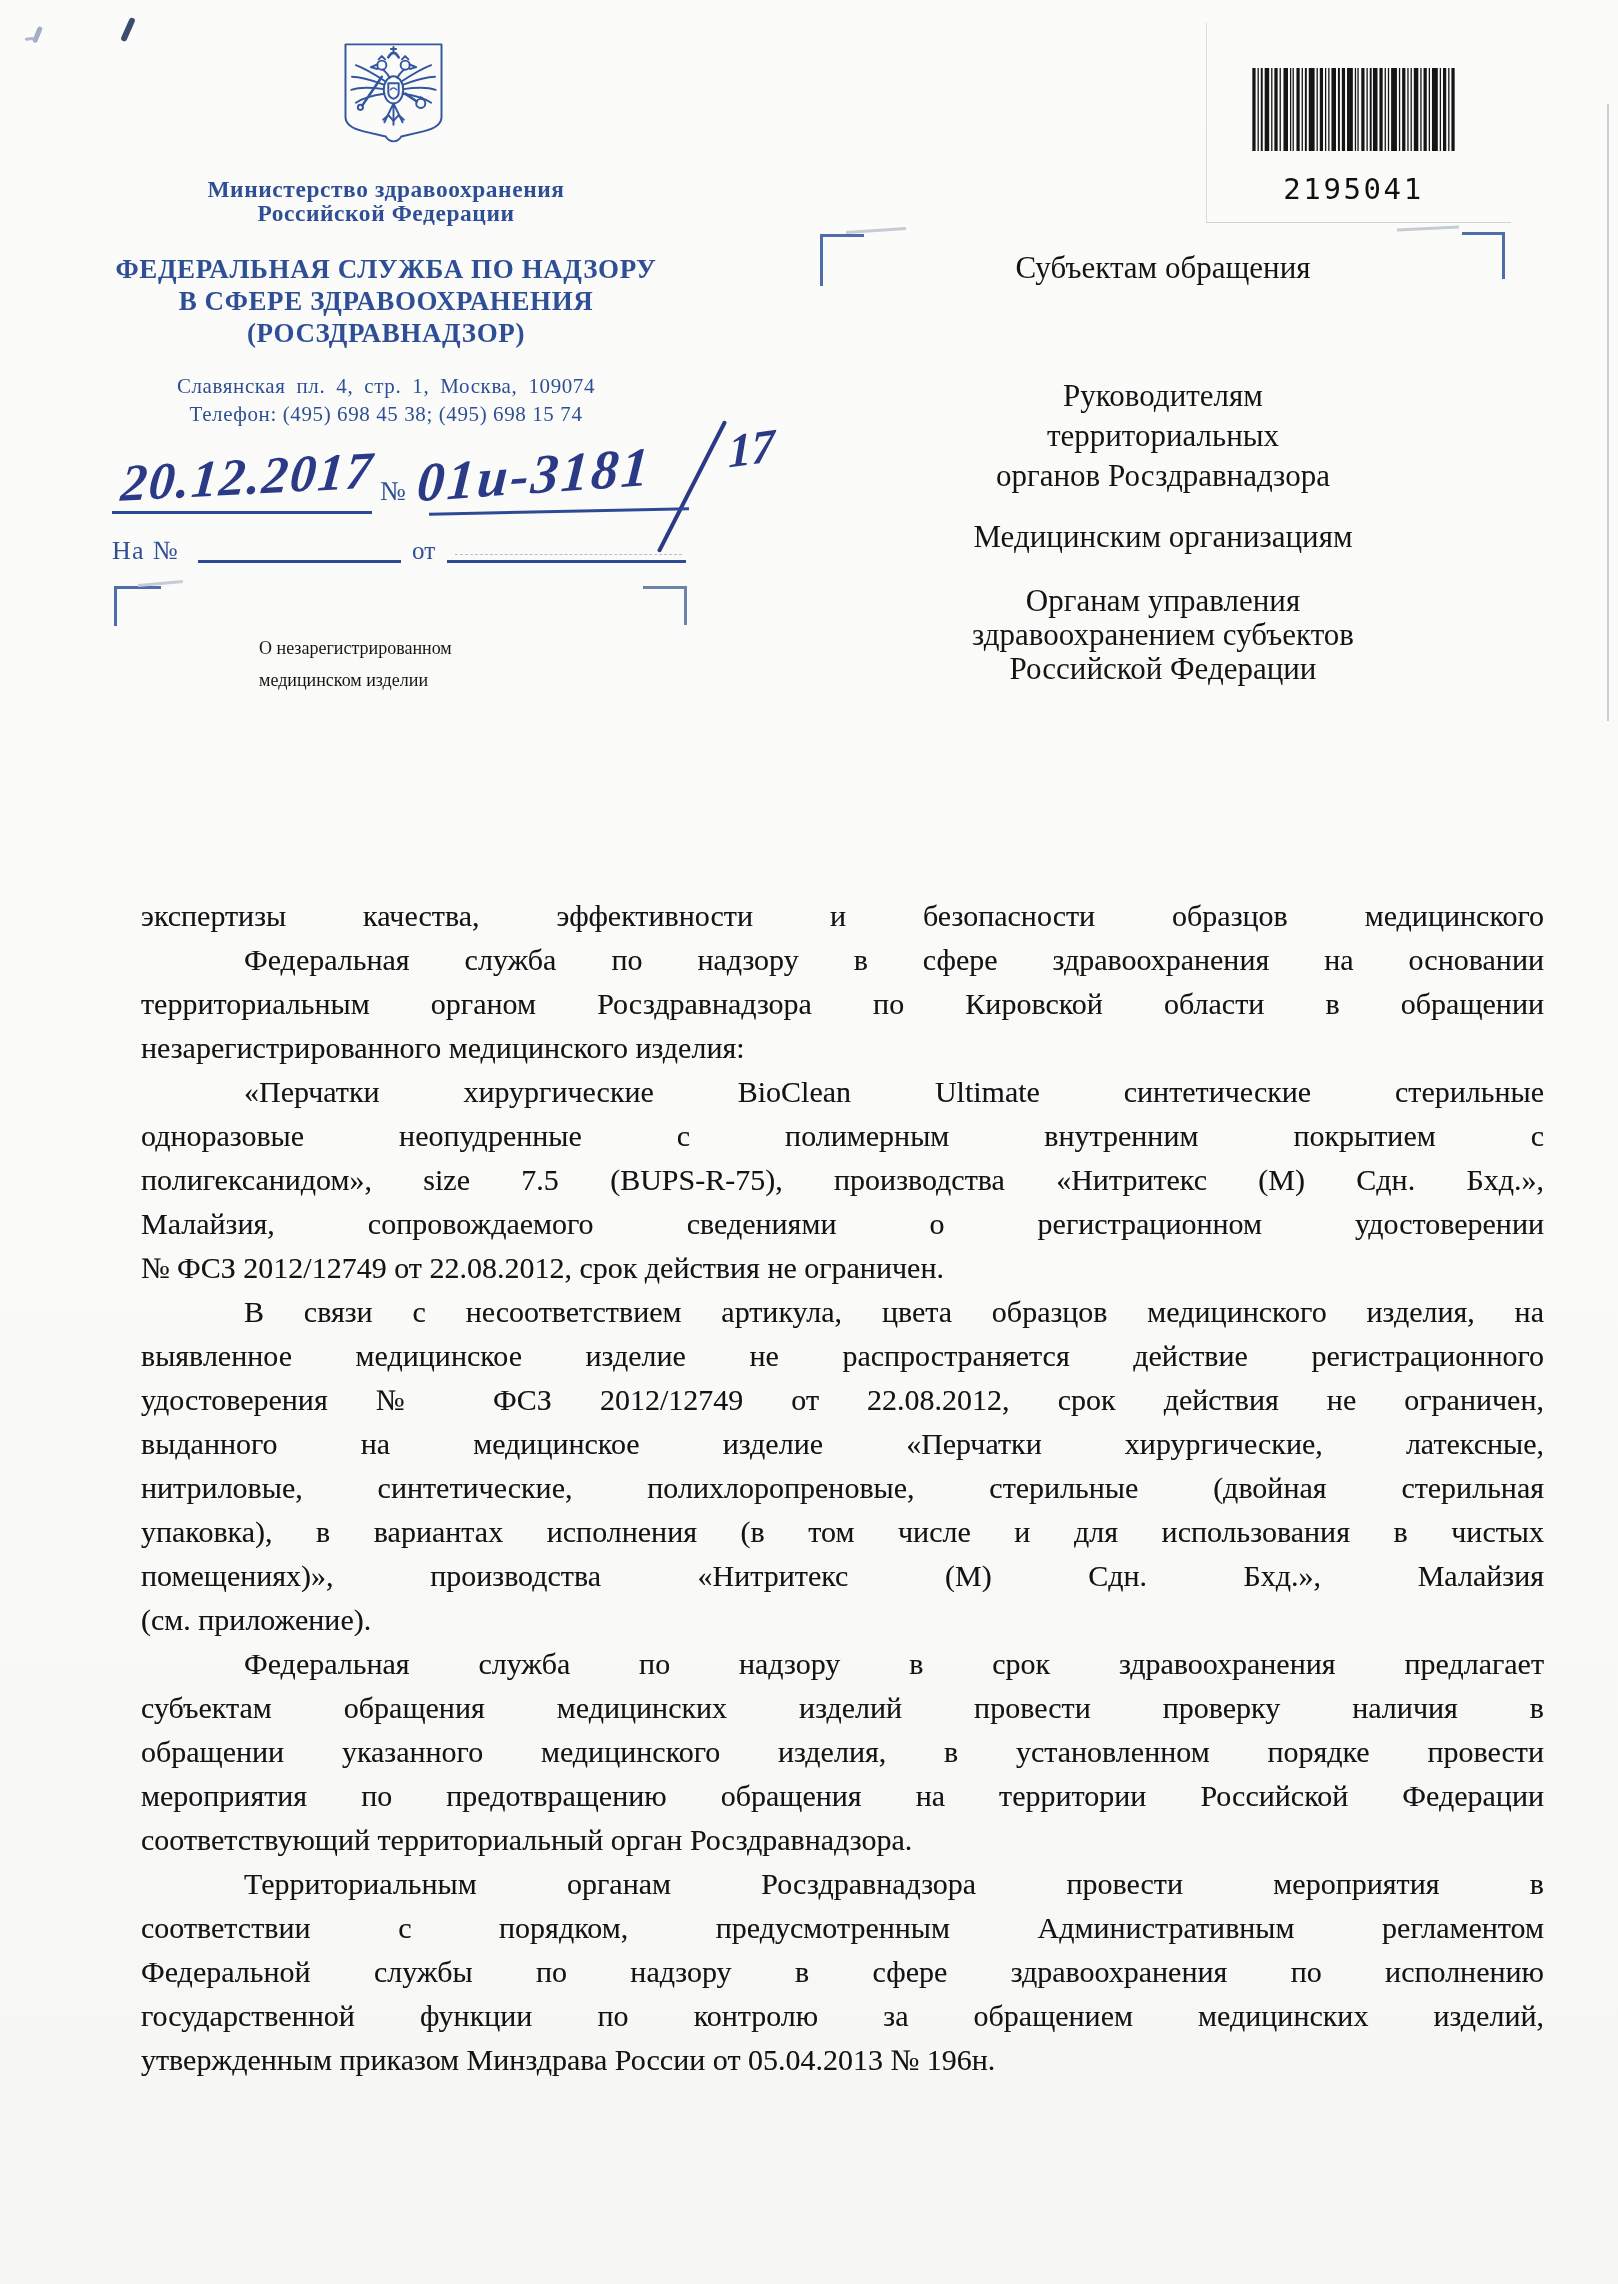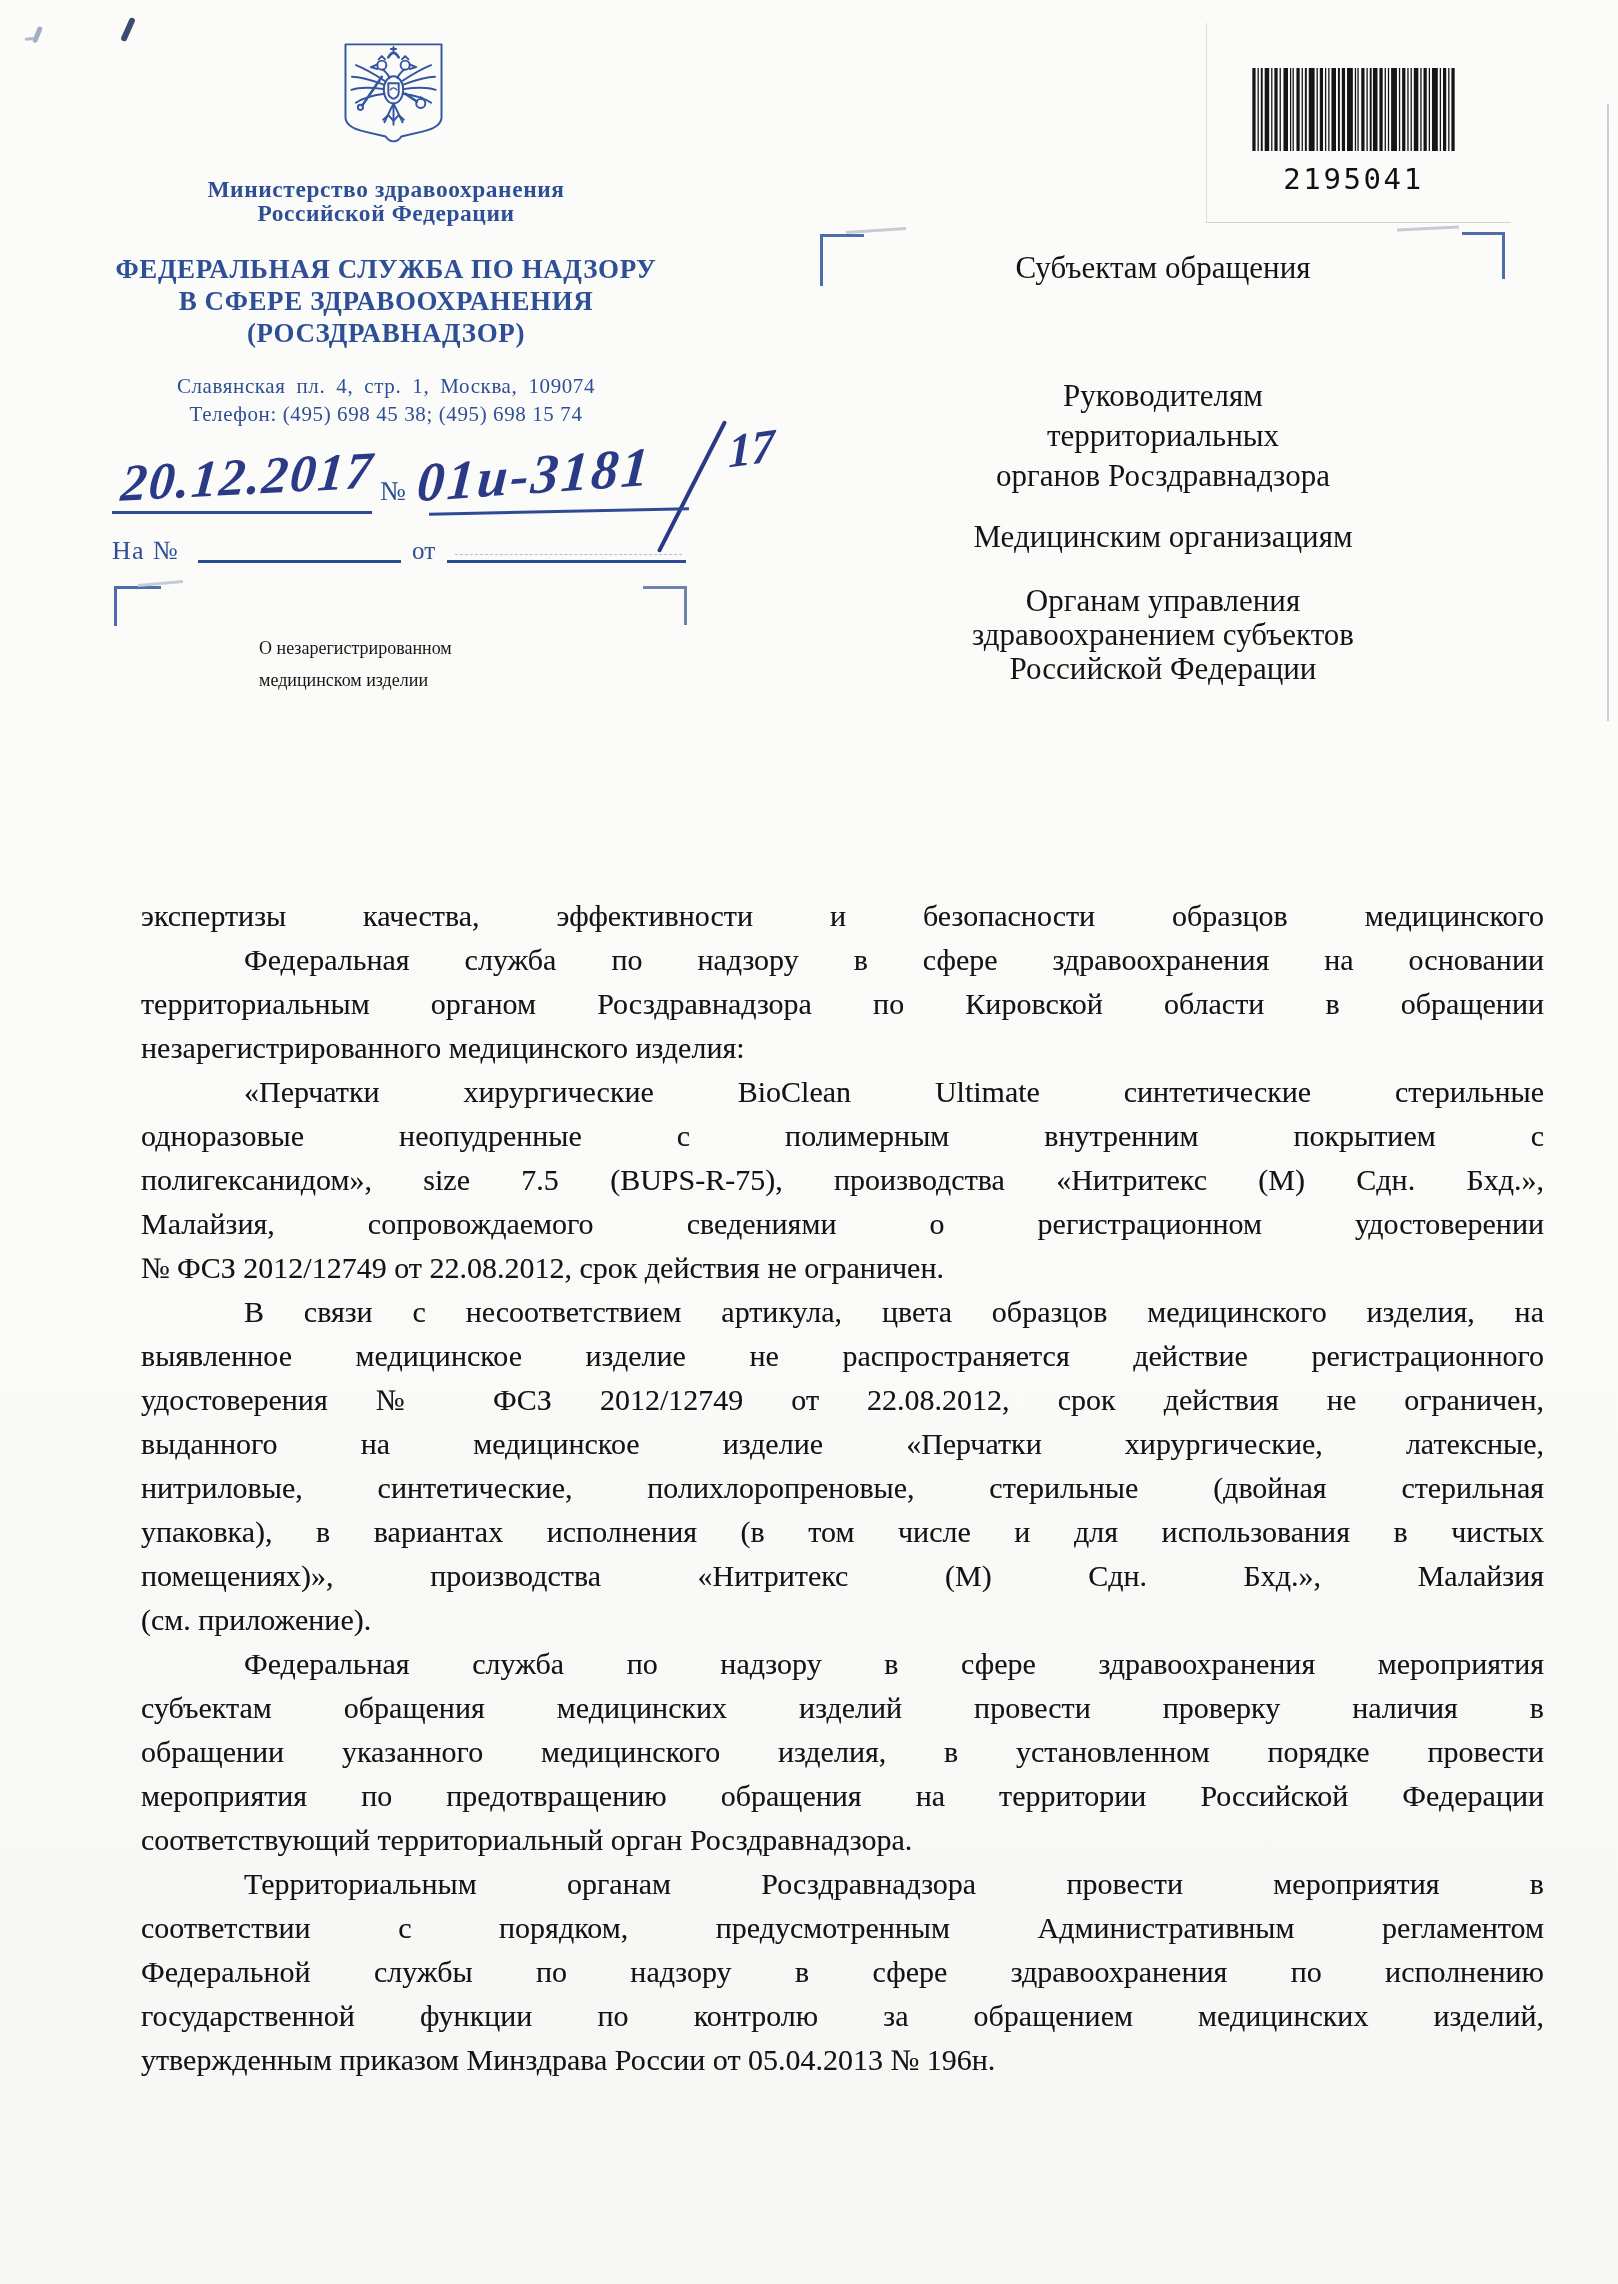--- a/index.html
+++ b/index.html
@@ -20,21 +20,21 @@
   
   .letterhead{position:absolute;left:97px;top:0;width:578px;text-align:center;color:#2e4f96;}
   .emblem{position:absolute;left:242px;top:40px;}
   .ministry{position:absolute;left:0;top:177px;width:578px;font-weight:bold;font-size:23.4px;line-height:24px;letter-spacing:0.6px;}
   .service{position:absolute;left:0;top:253px;width:578px;font-weight:bold;font-size:27px;line-height:32px;letter-spacing:0.6px;}
   .lh-address{position:absolute;left:0;top:374px;width:578px;font-size:21px;letter-spacing:0.6px;word-spacing:5.2px;}
   .lh-phone{position:absolute;left:0;top:402px;width:578px;font-size:21px;letter-spacing:0.6px;}
 
   
   .barcode-wrap{position:absolute;left:1252px;top:68px;width:203px;text-align:center;}
-  .barcode-num{margin-top:9px;font-family:"DejaVu Sans Mono",monospace;font-size:29px;color:#111;letter-spacing:2.6px;}
+  .barcode-num{margin-top:19px;font-family:"DejaVu Sans Mono",monospace;font-size:29px;color:#111;letter-spacing:2.6px;}
 
   
   .ink{color:#2a3a86;}
   .hand-date{position:absolute;left:121px;top:447px;font-size:52px;font-style:italic;font-weight:bold;letter-spacing:1.9px;transform:rotate(-3deg) skewX(-8deg);}
   .num-sign{position:absolute;left:380px;top:476px;font-size:27px;color:#2e4f96;}
   .hand-num{position:absolute;left:417px;top:443px;font-size:55px;font-style:italic;font-weight:bold;letter-spacing:2.6px;transform:rotate(-4deg) skewX(-8deg);}
   .hand-slash{position:absolute;left:690px;top:413px;width:3.9px;height:147px;background:#2a3a86;border-radius:1.9px;transform:rotate(27deg);}
   .hand-suffix{position:absolute;left:728px;top:421px;font-size:47px;font-style:italic;font-weight:bold;transform:rotate(-8deg) skewX(-8deg);}
   .u-date{position:absolute;left:112px;top:511px;width:260px;height:2.6px;background:#2d4a95;}
   .u-num{position:absolute;left:429px;top:510px;width:260px;height:2.6px;background:#2d4a95;transform:rotate(-1.2deg);}
@@ -258,21 +258,21 @@
 
     <div class="bline indent">В связи с несоответствием артикула, цвета образцов медицинского изделия, на</div>
     <div class="bline">выявленное медицинское изделие не распространяется действие регистрационного</div>
     <div class="bline">удостоверения № ФСЗ 2012/12749 от 22.08.2012, срок действия не ограничен,</div>
     <div class="bline">выданного на медицинское изделие «Перчатки хирургические, латексные,</div>
     <div class="bline">нитриловые, синтетические, полихлоропреновые, стерильные (двойная стерильная</div>
     <div class="bline">упаковка), в вариантах исполнения (в том числе и для использования в чистых</div>
     <div class="bline">помещениях)», производства «Нитритекс (М) Сдн. Бхд.», Малайзия</div>
     <div class="bline plast">(см. приложение).</div>
 
-    <div class="bline indent">Федеральная служба по надзору в сфере здравоохранения мероприятия</div>
+    <div class="bline indent">Федеральная служба по надзору в срок здравоохранения предлагает</div>
     <div class="bline">субъектам обращения медицинских изделий провести проверку наличия в</div>
     <div class="bline">обращении указанного медицинского изделия, в установленном порядке провести</div>
     <div class="bline">мероприятия по предотвращению обращения на территории Российской Федерации</div>
     <div class="bline plast">соответствующий территориальный орган Росздравнадзора.</div>
 
     <div class="bline indent">Территориальным органам Росздравнадзора провести мероприятия в</div>
     <div class="bline">соответствии с порядком, предусмотренным Административным регламентом</div>
     <div class="bline">Федеральной службы по надзору в сфере здравоохранения по исполнению</div>
     <div class="bline">государственной функции по контролю за обращением медицинских изделий,</div>
     <div class="bline plast">утвержденным приказом Минздрава России от 05.04.2013 № 196н.</div>

